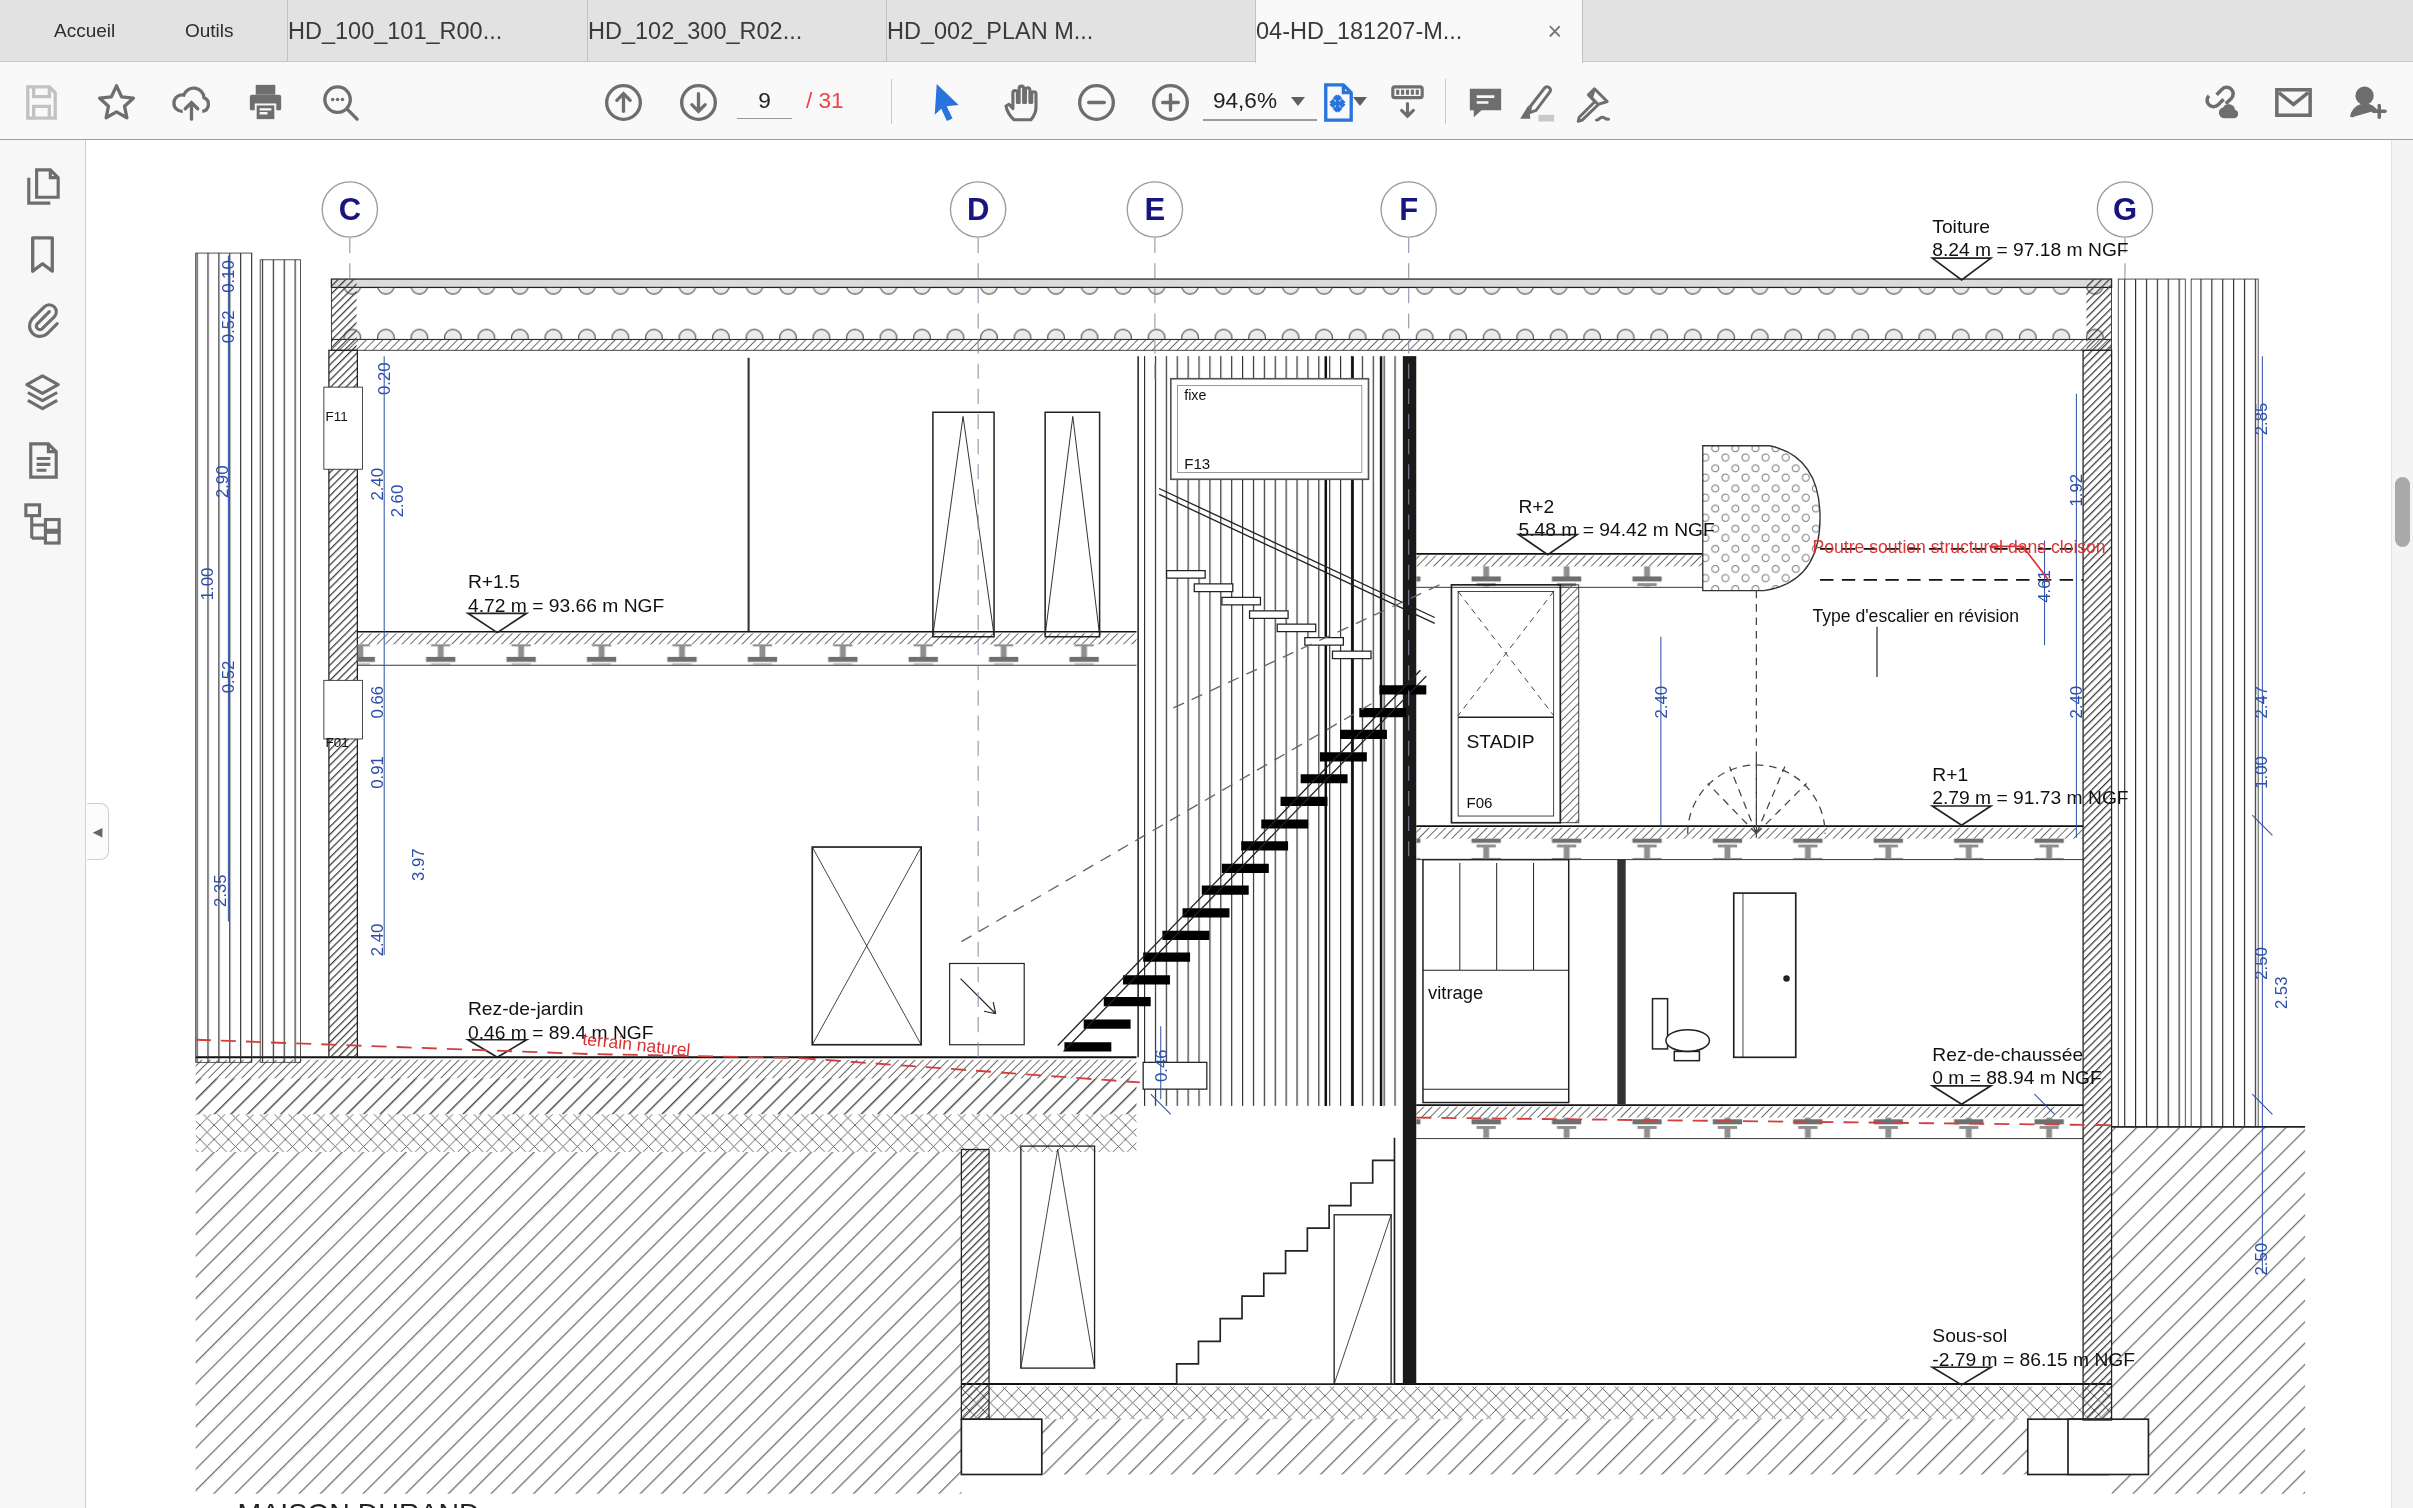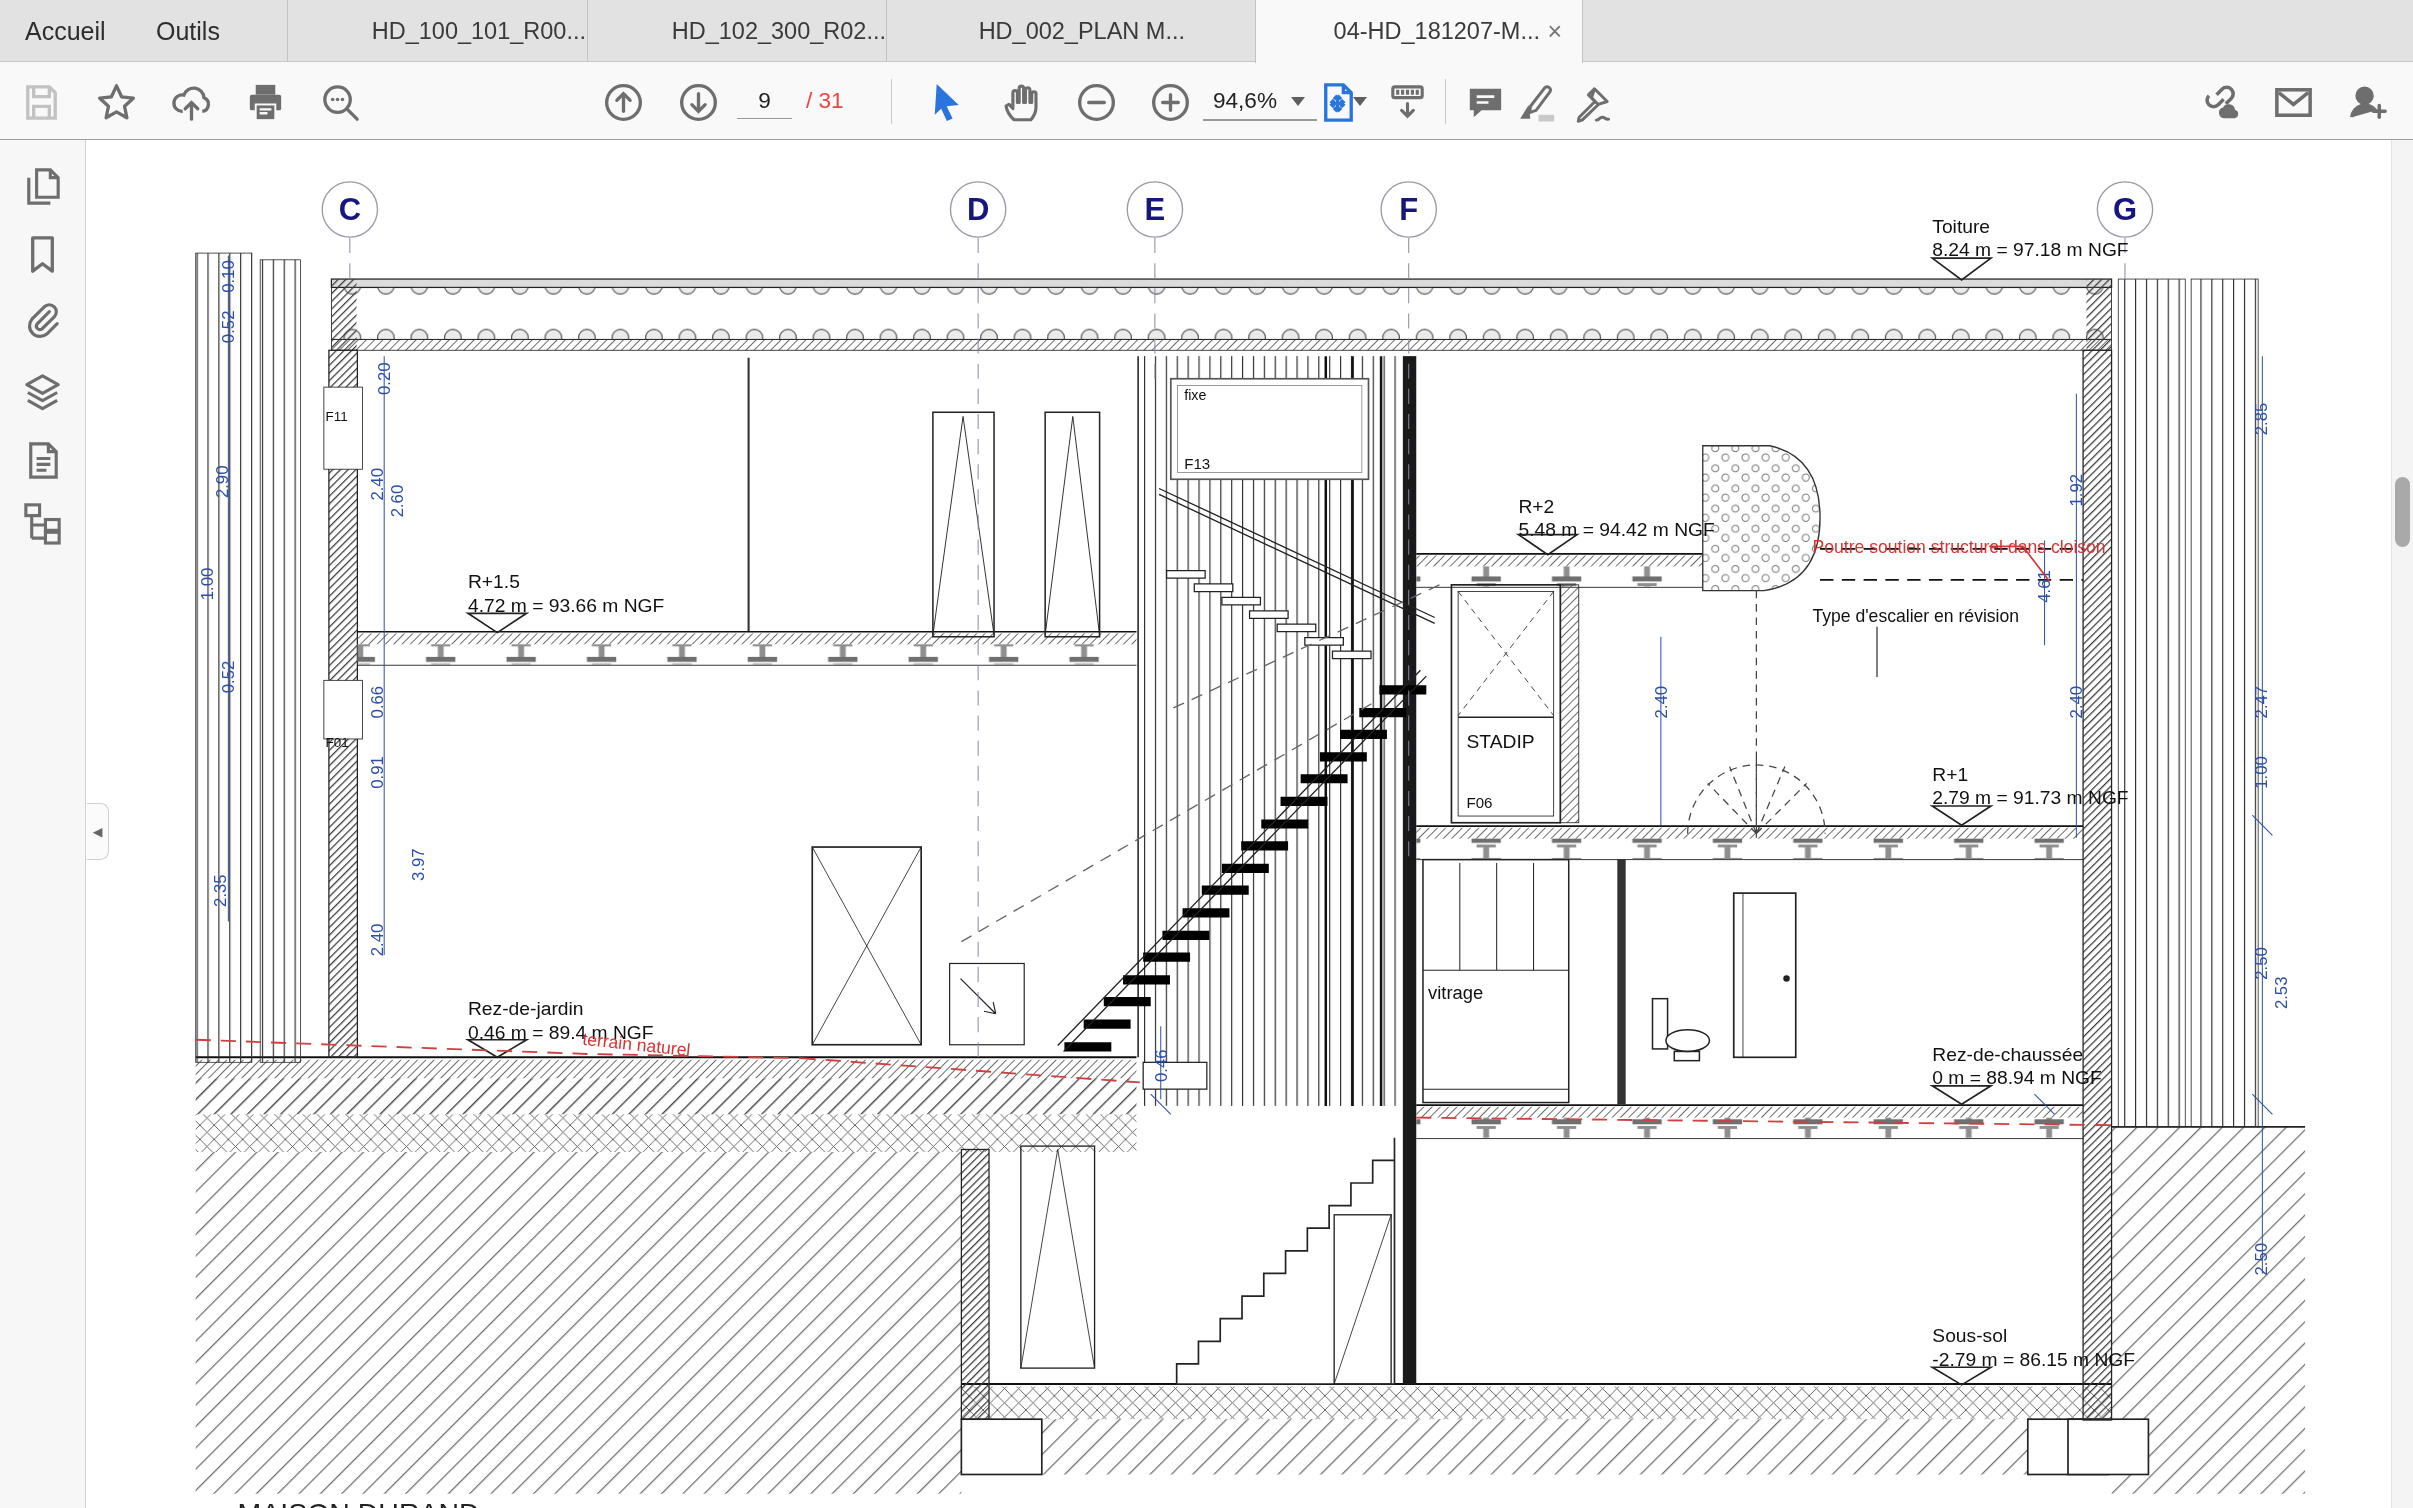--- a/index.html
+++ b/index.html
@@ -4,22 +4,22 @@
 <style>
   * { margin:0; padding:0; box-sizing:border-box; }
   html,body { width:2413px; height:1508px; overflow:hidden;
     font-family:"Liberation Sans", sans-serif; background:#fff; }
   .app { position:relative; width:2413px; height:1508px; }
 
   
   .tabbar { position:absolute; left:0; top:0; width:2413px; height:62px;
     background:#e2e2e2; border-bottom:0.8px solid #c6c6c6; z-index:5; }
   .menu-item { position:absolute; top:0; height:62px; line-height:62px;
-    font-size:25px; color:#2d2d2d; cursor:default; }
-  .doc-tab { position:absolute; top:0; height:62px; line-height:62px; text-align:right;
+    font-size:19px; color:#2d2d2d; cursor:default;margin-left:29px; }
+  .doc-tab { position:absolute; top:0; height:62px; line-height:62px; text-align:left;
     font-size:23.5px; color:#3a3a3a; border-left:0.8px solid #c2c2c2;
     white-space:nowrap; overflow:hidden; }
   .doc-tab.active { background:#f9f9f9; height:63px; border-left:0.8px solid #c2c2c2;
     border-right:0.8px solid #c2c2c2; }
   .doc-tab .close { position:absolute; right:20px; top:0; font-size:25px; color:#777; }
   .tabbar-right { position:absolute; right:0; top:0; height:62px; }
 
   
   .toolbar { position:absolute; left:0; top:62px; width:2413px; height:78px;
     background:#f9f9f9; border-bottom:1.7px solid #9e9e9e; z-index:4; }

